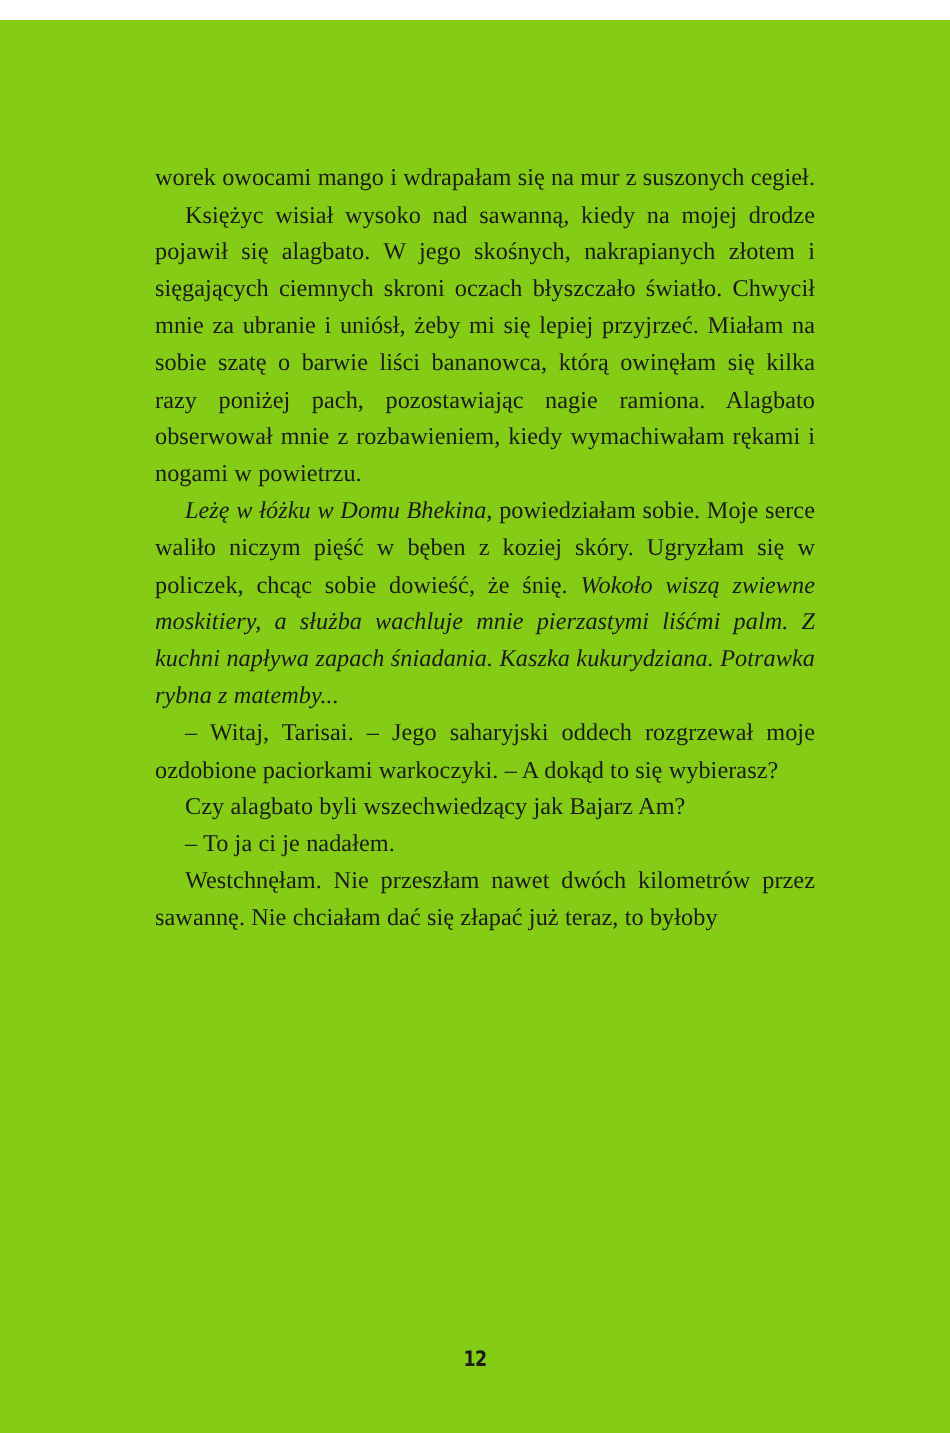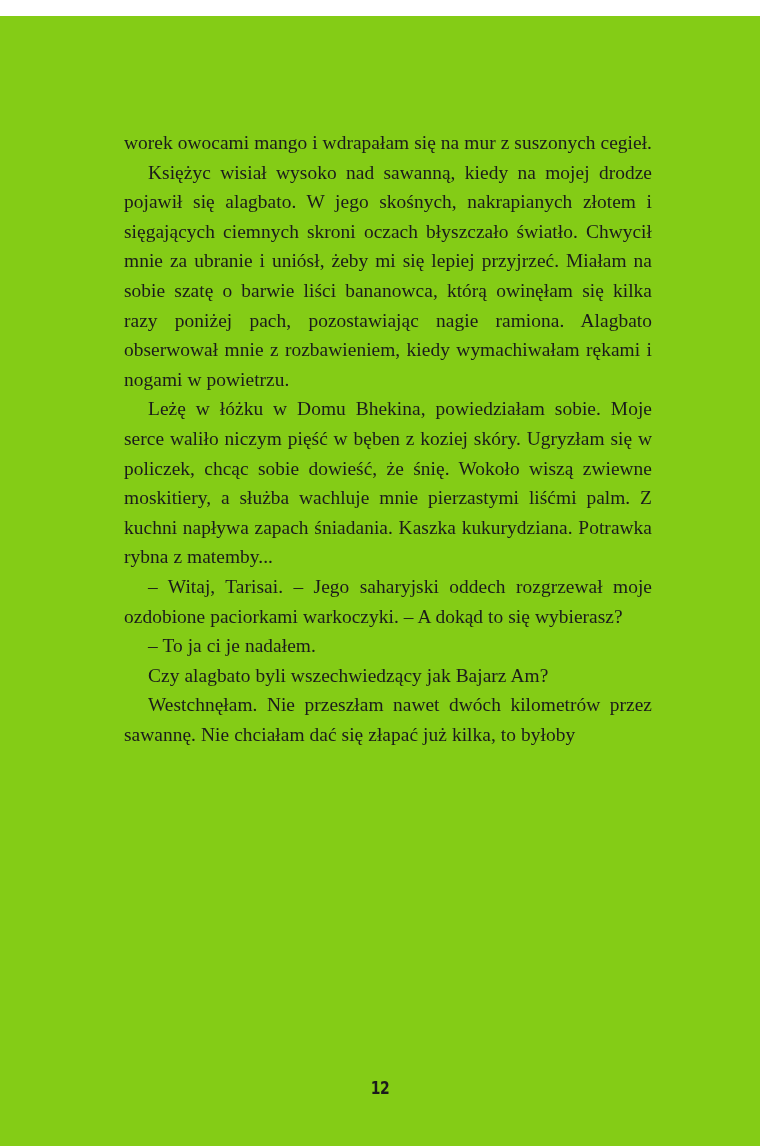--- a/index.html
+++ b/index.html
@@ -34,20 +34,21 @@
     text-indent: 24px;
     hyphens: manual;
     -webkit-hyphens: manual;
     letter-spacing: 0.05px;
     word-spacing: 0.1px;
   }
   .para.noindent {
     text-indent: 0;
   }
   .para .it {
+    font-style: italic;
   }
   .page-number {
     position: absolute;
     left: 0;
     right: 0;
     top: 1062px;
     text-align: center;
     font-family: "DejaVu Sans", "Liberation Sans", sans-serif;
     font-weight: bold;
     font-size: 17px;
@@ -59,20 +60,20 @@
 </head>
 <body>
 
 <div class="page" style="background: #84cc16; color: rgb(27, 27, 27); margin-top: 16px;">
 
   <div class="textblock">
       <p class="para noindent"><span>worek owocami mango i wdrapałam się na mur z suszonych cegieł.</span></p>
       <p class="para"><span>Księżyc wisiał wysoko nad sawanną, kiedy na mojej drodze pojawił się alagbato. W jego skośnych, nakrapianych złotem i sięgających ciemnych skroni oczach błyszczało światło. Chwycił mnie za ubranie i uniósł, żeby mi się lepiej przyjrzeć. Miałam na sobie szatę o barwie liści bananowca, którą owinęłam się kilka razy poniżej pach, pozostawiając nagie ramiona. Alagbato obserwował mnie z rozbawieniem, kiedy wymachiwałam rękami i nogami w powietrzu.</span></p>
       <p class="para"><span class="it">Leżę w łóżku w Domu Bhekina</span><span>, powiedziałam sobie. Moje serce waliło niczym pięść w bęben z koziej skóry. Ugryzłam się w policzek, chcąc sobie dowieść, że śnię. </span><span class="it">Wokoło wiszą zwiewne moskitiery, a służba wachluje mnie pierzastymi liśćmi palm. Z kuchni napływa zapach śniadania. Kaszka kukurydziana. Potrawka rybna z matemby...</span></p>
       <p class="para"><span>– Witaj, Tarisai. – Jego saharyjski oddech rozgrzewał moje ozdobione paciorkami warkoczyki. – A dokąd to się wybierasz?</span></p>
+      <p class="para"><span>Czy alagbato byli wszechwiedzący jak Bajarz Am?</span></p>
       <p class="para"><span>– To ja ci je nadałem.</span></p>
-      <p class="para"><span>Czy alagbato byli wszechwiedzący jak Bajarz Am?</span></p>
-      <p class="para"><span>Westchnęłam. Nie przeszłam nawet dwóch kilometrów przez sawannę. Nie chciałam dać się złapać już kilka, to byłoby</span></p>
+      <p class="para"><span>Westchnęłam. Nie przeszłam nawet dwóch kilometrów przez sawannę. Nie chciałam dać się złapać już teraz, to byłoby</span></p>
     </div>
 
   <div class="page-number">12</div>
 
 </div>
 
 </body></html>

